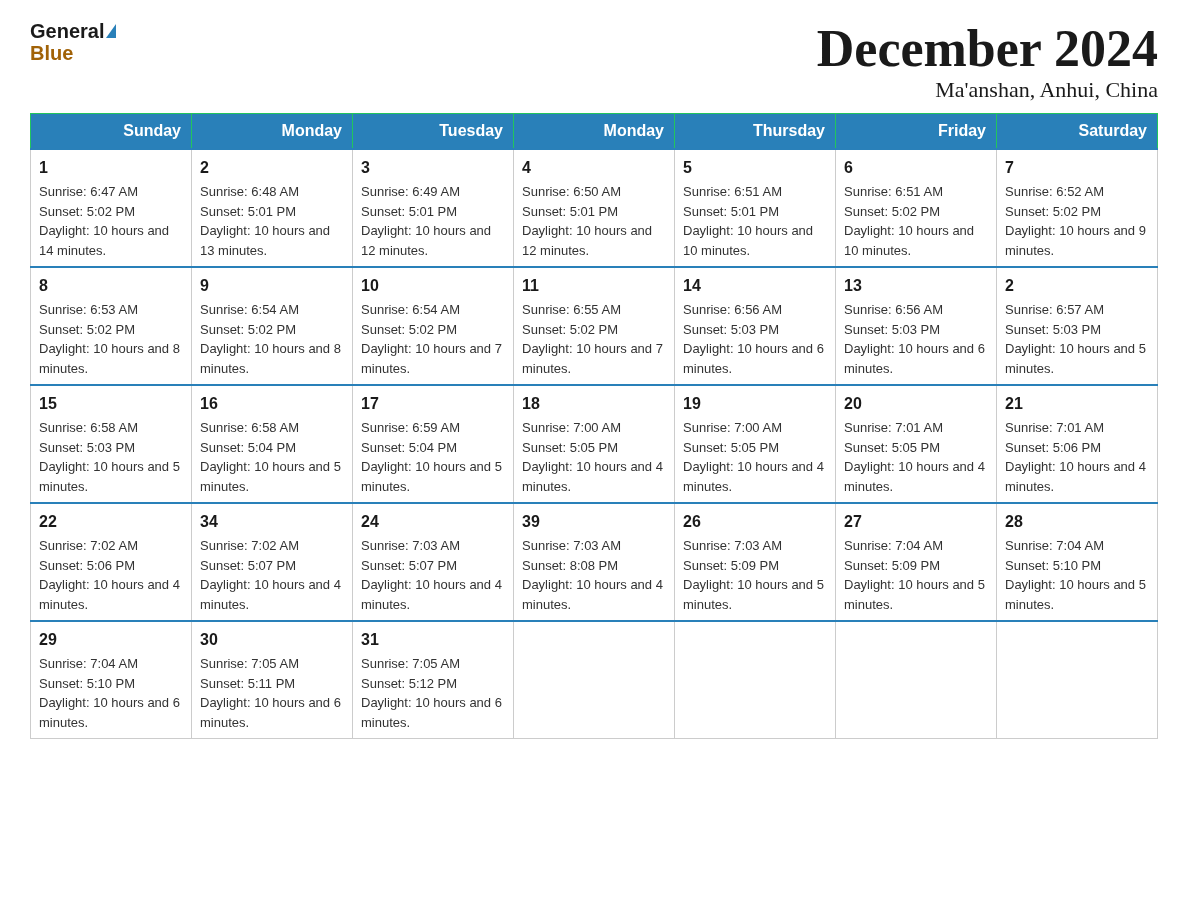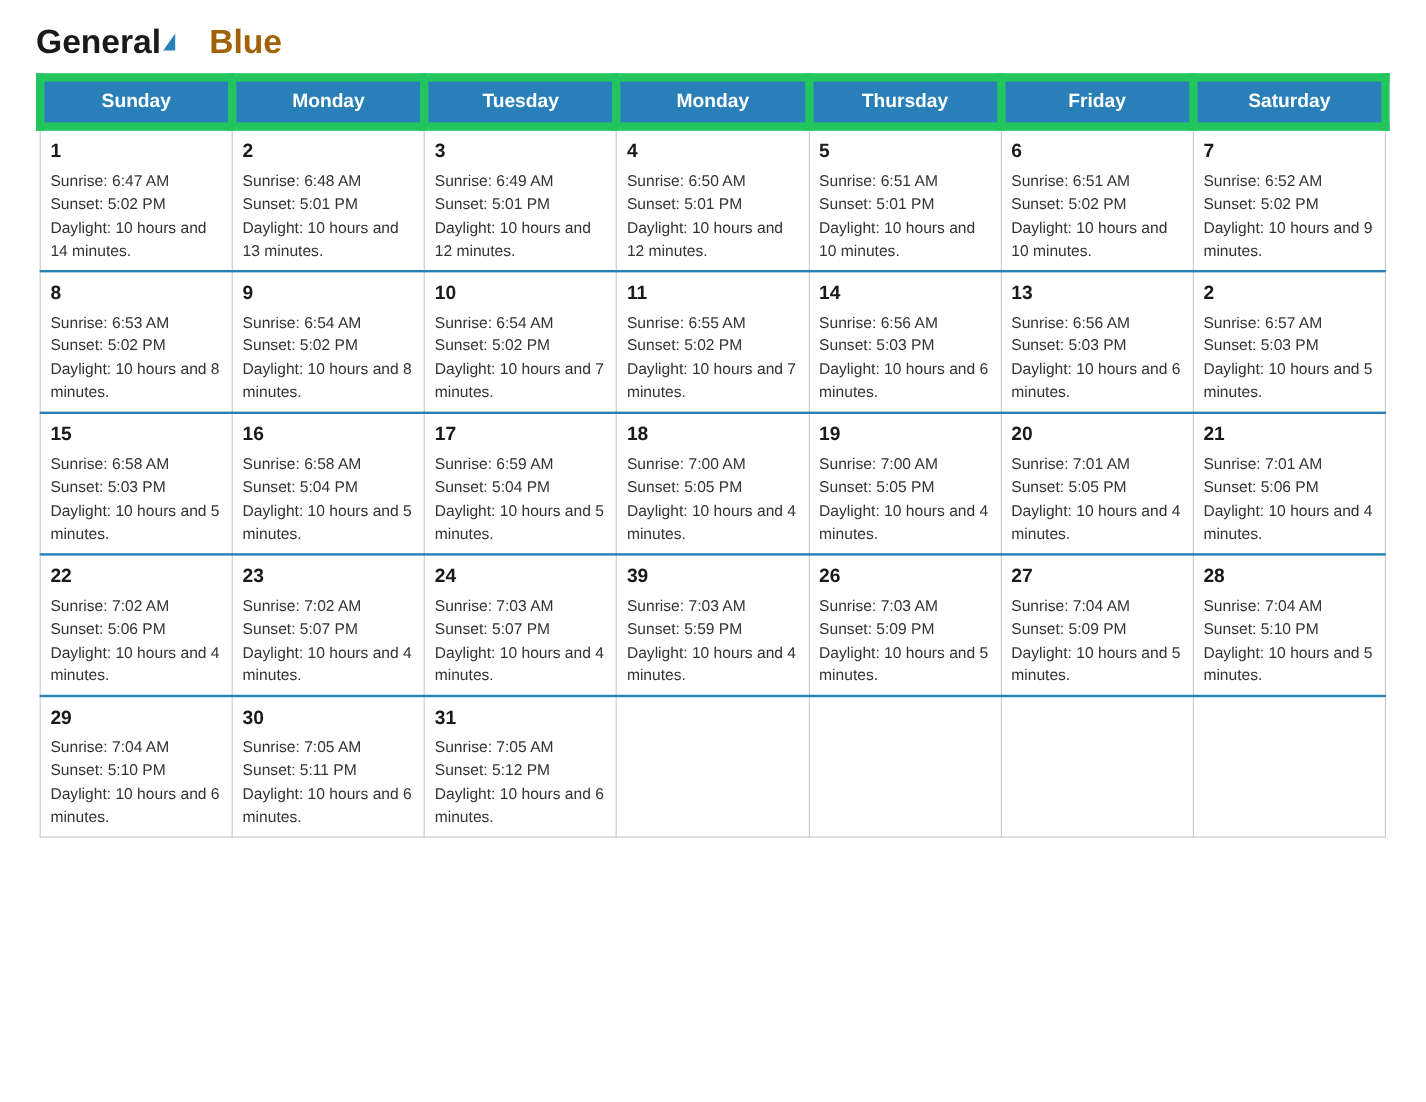--- a/index.html
+++ b/index.html
@@ -11,26 +11,25 @@
       min-height: 918px;
     }
     .header-row {
       display: flex;
       justify-content: space-between;
       align-items: flex-start;
       margin-bottom: 10px;
     }
     .logo {
       display: flex;
-      flex-direction: row;
-      font-size: 28px;
+      flex-direction: column;
+      font-size: 20px;
       font-weight: bold;
       color: #1a1a1a;
       line-height: 1.1;
-      gap: 28px;
     }
     .logo-general { color: #1a1a1a; }
     .logo-blue { color: #a16207; }
     .logo-icon {
       display: inline-block;
       width: 0;
       height: 0;
       border-left: 10px solid transparent;
       border-bottom: 14px solid #2980b9;
       margin-left: 2px;
@@ -60,22 +59,22 @@
       width: 100%;
       border-collapse: collapse;
       margin-top: 8px;
     }
     .calendar thead tr th {
       background: #2980b9;
       color: #fff;
       font-size: 16px;
       font-weight: bold;
       padding: 8px 10px;
-      text-align: center;
-      border: 7px solid #22c55e;
+      text-align: right;
+      border: 1px solid #22c55e;
     }
     .calendar tbody tr td {
       vertical-align: top;
       padding: 6px 8px;
       border: 1px solid #ccc;
       font-size: 13px;
       color: #333;
       line-height: 1.5;
       width: 14.28%;
     }
@@ -96,20 +95,24 @@
 </head>
 <body>
 
 <div class="header-row">
   <div class="logo">
     <div class="logo-top-line">
       <span class="logo-general">General</span>
       <span class="logo-icon"></span>
     </div>
     <span class="logo-blue">Blue</span>
+  </div>
+  <div class="title-block">
+    <h1>December 2024</h1>
+    <h2>Ma'anshan, Anhui, China</h2>
   </div>
 </div>
 
 <table class="calendar">
   <thead>
     <tr>
     <th>Sunday</th>
         <th>Monday</th>
         <th>Tuesday</th>
         <th>Monday</th>
@@ -141,23 +144,23 @@
         <td><span class="day-number">15</span><span>Sunrise: 6:58 AM</span><br><span>Sunset: 5:03 PM</span><br><span>Daylight: 10 hours and 5 minutes.</span></td>
         <td><span class="day-number">16</span><span>Sunrise: 6:58 AM</span><br><span>Sunset: 5:04 PM</span><br><span>Daylight: 10 hours and 5 minutes.</span></td>
         <td><span class="day-number">17</span><span>Sunrise: 6:59 AM</span><br><span>Sunset: 5:04 PM</span><br><span>Daylight: 10 hours and 5 minutes.</span></td>
         <td><span class="day-number">18</span><span>Sunrise: 7:00 AM</span><br><span>Sunset: 5:05 PM</span><br><span>Daylight: 10 hours and 4 minutes.</span></td>
         <td><span class="day-number">19</span><span>Sunrise: 7:00 AM</span><br><span>Sunset: 5:05 PM</span><br><span>Daylight: 10 hours and 4 minutes.</span></td>
         <td><span class="day-number">20</span><span>Sunrise: 7:01 AM</span><br><span>Sunset: 5:05 PM</span><br><span>Daylight: 10 hours and 4 minutes.</span></td>
         <td><span class="day-number">21</span><span>Sunrise: 7:01 AM</span><br><span>Sunset: 5:06 PM</span><br><span>Daylight: 10 hours and 4 minutes.</span></td>
       </tr>
       <tr>
         <td><span class="day-number">22</span><span>Sunrise: 7:02 AM</span><br><span>Sunset: 5:06 PM</span><br><span>Daylight: 10 hours and 4 minutes.</span></td>
-        <td><span class="day-number">23</span><span>Sunrise: 7:02 AM</span><br><span>Sunset: 5:07 PM</span><br><span>Daylight: 10 hours and 4 minutes.</span></td>
+        <td><span class="day-number">34</span><span>Sunrise: 7:02 AM</span><br><span>Sunset: 5:07 PM</span><br><span>Daylight: 10 hours and 4 minutes.</span></td>
         <td><span class="day-number">24</span><span>Sunrise: 7:03 AM</span><br><span>Sunset: 5:07 PM</span><br><span>Daylight: 10 hours and 4 minutes.</span></td>
-        <td><span class="day-number">39</span><span>Sunrise: 7:03 AM</span><br><span>Sunset: 5:59 PM</span><br><span>Daylight: 10 hours and 4 minutes.</span></td>
+        <td><span class="day-number">39</span><span>Sunrise: 7:03 AM</span><br><span>Sunset: 8:08 PM</span><br><span>Daylight: 10 hours and 4 minutes.</span></td>
         <td><span class="day-number">26</span><span>Sunrise: 7:03 AM</span><br><span>Sunset: 5:09 PM</span><br><span>Daylight: 10 hours and 5 minutes.</span></td>
         <td><span class="day-number">27</span><span>Sunrise: 7:04 AM</span><br><span>Sunset: 5:09 PM</span><br><span>Daylight: 10 hours and 5 minutes.</span></td>
         <td><span class="day-number">28</span><span>Sunrise: 7:04 AM</span><br><span>Sunset: 5:10 PM</span><br><span>Daylight: 10 hours and 5 minutes.</span></td>
       </tr>
       <tr>
         <td><span class="day-number">29</span><span>Sunrise: 7:04 AM</span><br><span>Sunset: 5:10 PM</span><br><span>Daylight: 10 hours and 6 minutes.</span></td>
         <td><span class="day-number">30</span><span>Sunrise: 7:05 AM</span><br><span>Sunset: 5:11 PM</span><br><span>Daylight: 10 hours and 6 minutes.</span></td>
         <td><span class="day-number">31</span><span>Sunrise: 7:05 AM</span><br><span>Sunset: 5:12 PM</span><br><span>Daylight: 10 hours and 6 minutes.</span></td>
         <td class="empty-cell"></td>
         <td class="empty-cell"></td>

